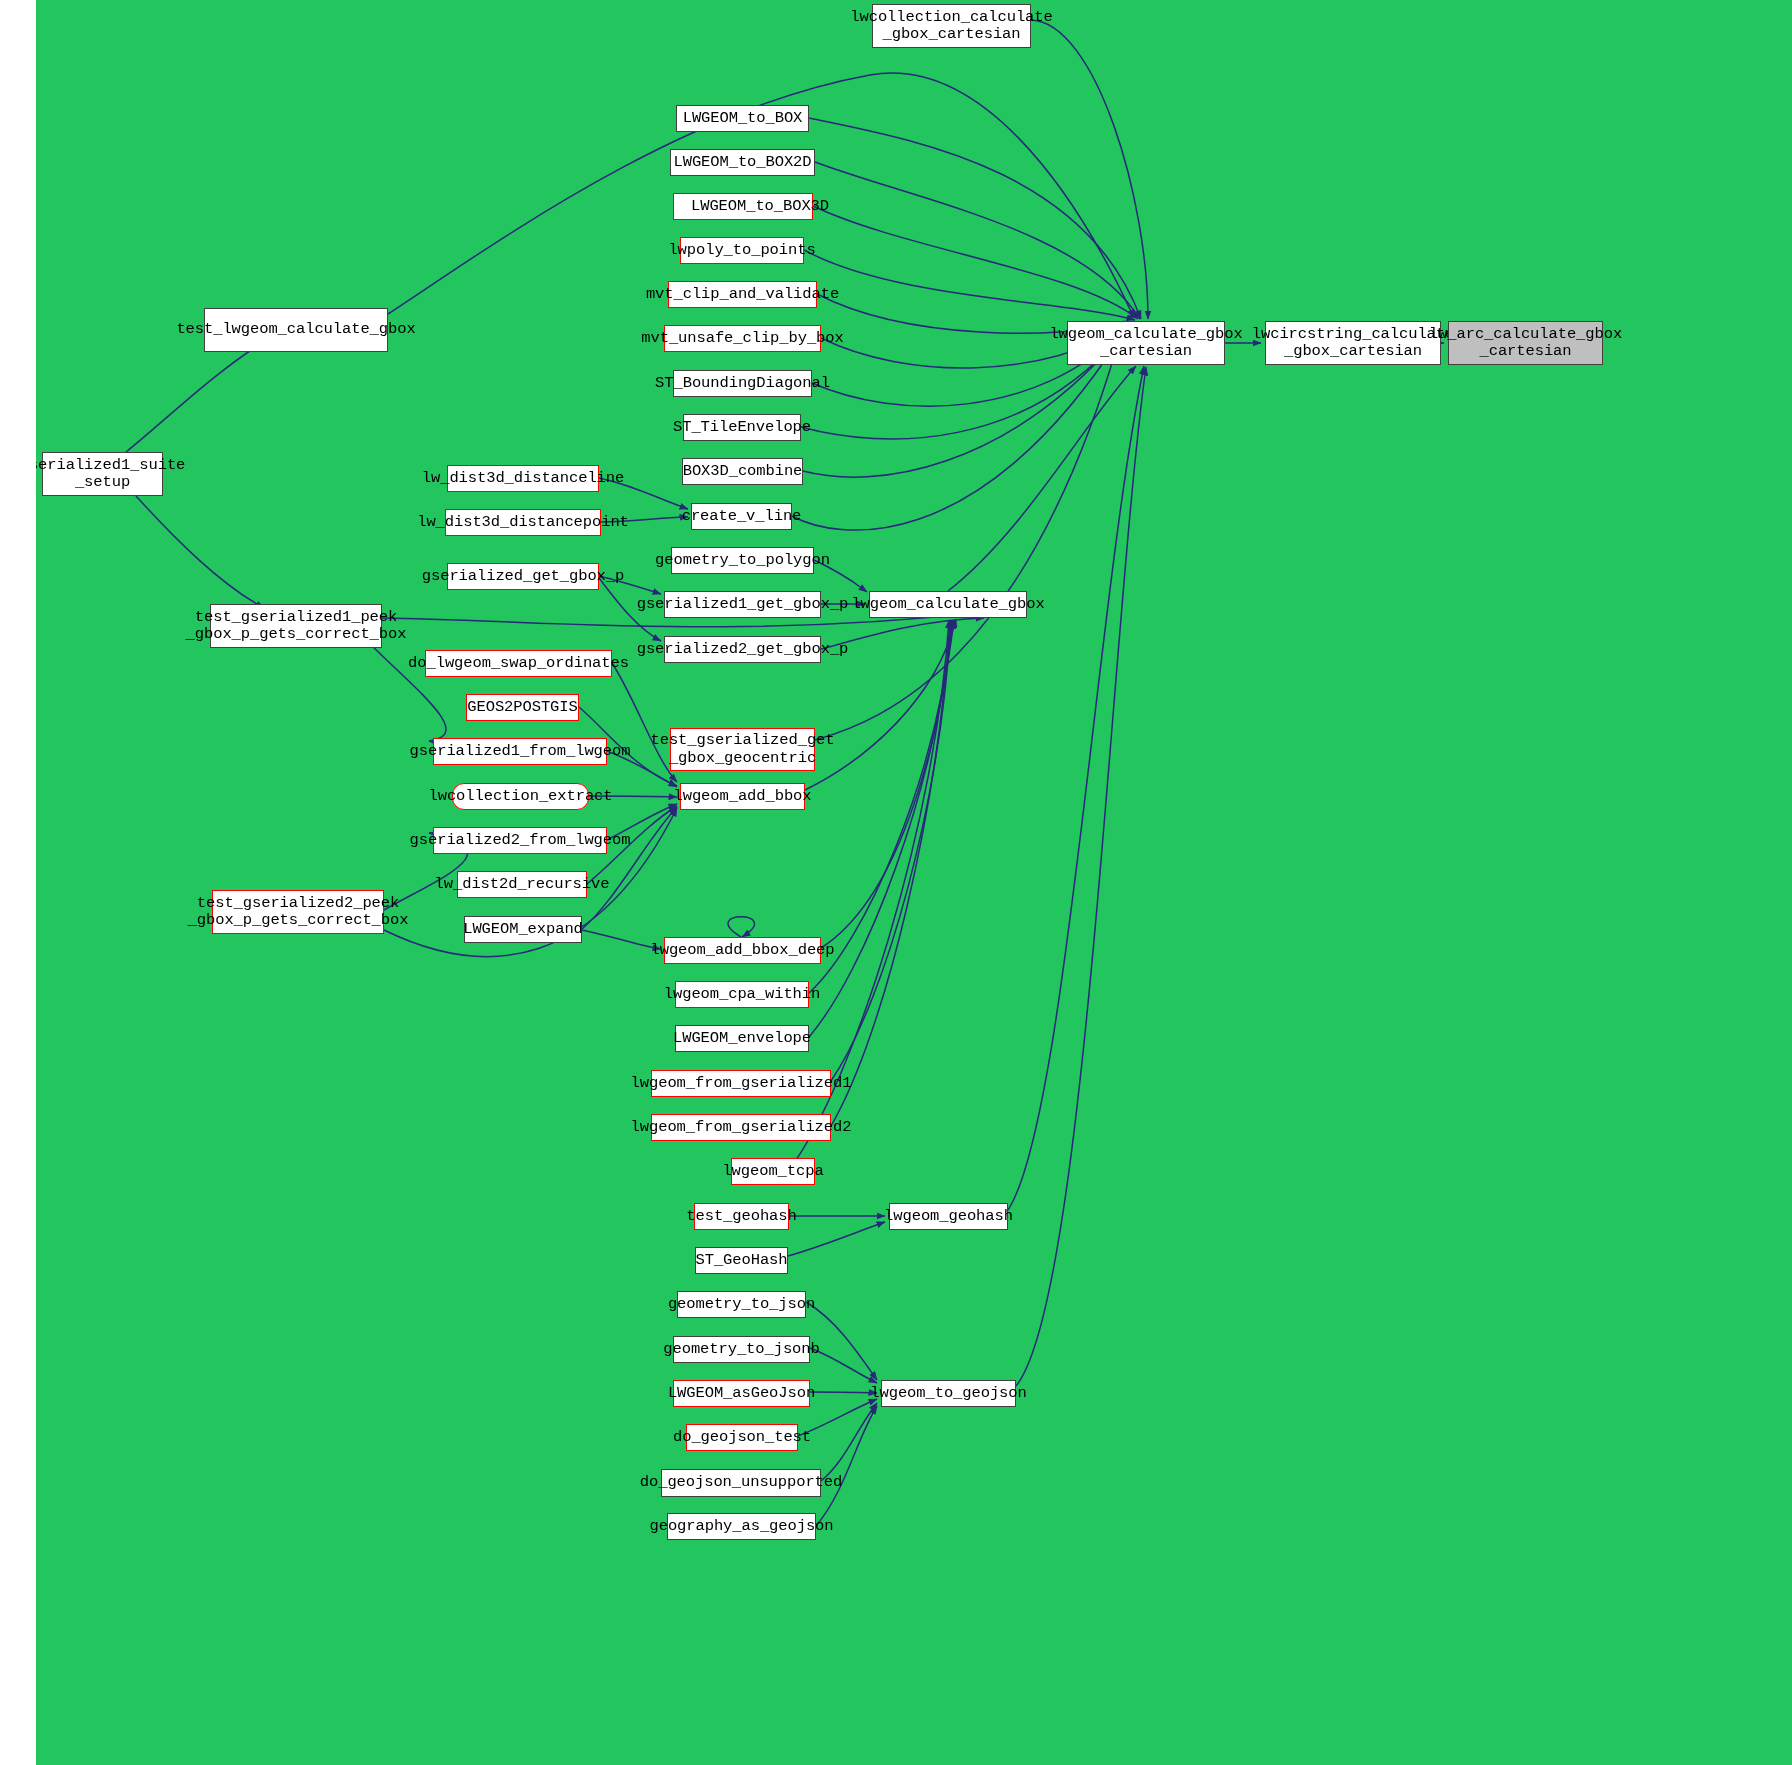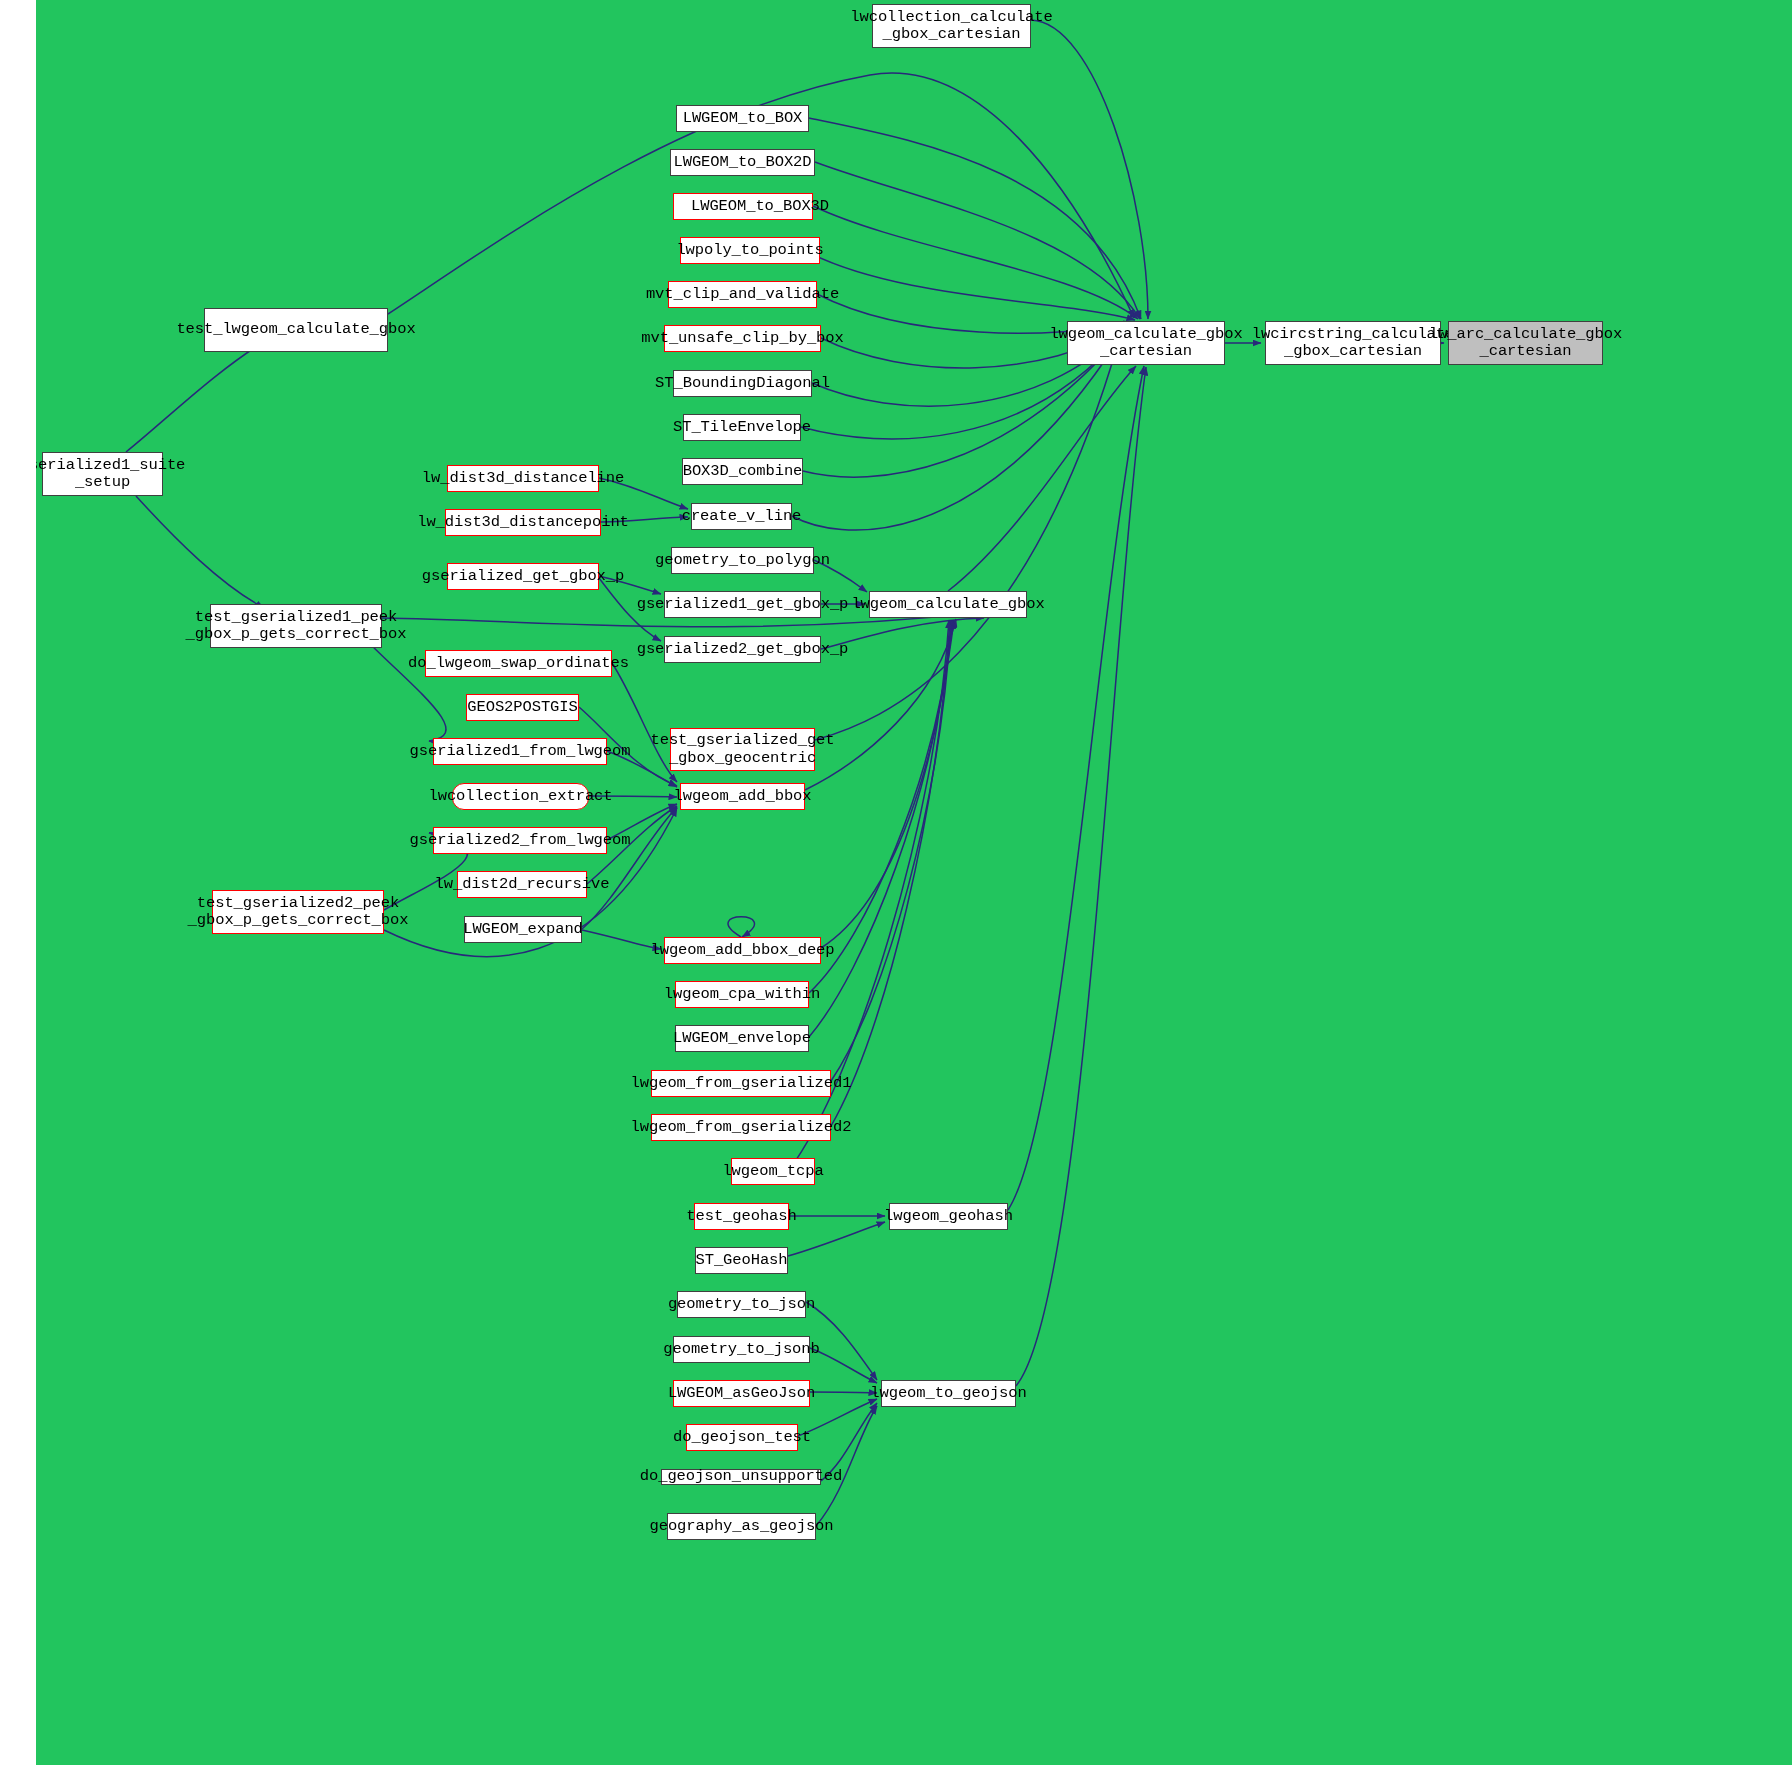--- a/index.html
+++ b/index.html
@@ -117,21 +117,21 @@
         <path d="M 348 910 C 400 880 480 850 393 833 C 420 836 400 834 393 833" fill="none" stroke="#28287a" stroke-width="1.5" marker-end="url(#arrowhead)"></path>
         <path d="M 348 930 C 450 980 560 970 641 808" fill="none" stroke="#28287a" stroke-width="1.5" marker-end="url(#arrowhead)"></path>
       </g>
   </svg>
   <div id="nodes">
       <div class="node black" style="left: 836px; top: 4px; width: 159px; height: 44px;">lwcollection_calculate
 _gbox_cartesian</div>
       <div class="node black" style="left: 640px; top: 105px; width: 133px; height: 27px;">LWGEOM_to_BOX</div>
       <div class="node black" style="left: 634px; top: 149px; width: 145px; height: 27px;">LWGEOM_to_BOX2D</div>
       <div class="node red" style="left: 637px; top: 193px; width: 140px; height: 27px; padding-left: 34px;">LWGEOM_to_BOX3D</div>
-      <div class="node red" style="left: 644px; top: 237px; width: 140px; height: 27px;">lwpoly_to_points</div>
+      <div class="node red" style="left: 644px; top: 237px; width: 124px; height: 27px;">lwpoly_to_points</div>
       <div class="node red" style="left: 632px; top: 281px; width: 149px; height: 27px;">mvt_clip_and_validate</div>
       <div class="node red" style="left: 628px; top: 325px; width: 157px; height: 27px;">mvt_unsafe_clip_by_box</div>
       <div class="node black" style="left: 637px; top: 370px; width: 139px; height: 27px;">ST_BoundingDiagonal</div>
       <div class="node black" style="left: 647px; top: 414px; width: 118px; height: 27px;">ST_TileEnvelope</div>
       <div class="node black" style="left: 646px; top: 458px; width: 121px; height: 27px;">BOX3D_combine</div>
       <div class="node red" style="left: 411px; top: 465px; width: 152px; height: 27px;">lw_dist3d_distanceline</div>
       <div class="node red" style="left: 409px; top: 509px; width: 156px; height: 27px;">lw_dist3d_distancepoint</div>
       <div class="node black" style="left: 655px; top: 503px; width: 101px; height: 27px;">create_v_line</div>
       <div class="node black" style="left: 635px; top: 547px; width: 143px; height: 27px;">geometry_to_polygon</div>
       <div class="node red" style="left: 411px; top: 563px; width: 152px; height: 27px;">gserialized_get_gbox_p</div>
@@ -154,21 +154,21 @@
       <div class="node red" style="left: 615px; top: 1070px; width: 180px; height: 27px;">lwgeom_from_gserialized1</div>
       <div class="node red" style="left: 615px; top: 1114px; width: 180px; height: 27px;">lwgeom_from_gserialized2</div>
       <div class="node red" style="left: 695px; top: 1158px; width: 84px; height: 27px;">lwgeom_tcpa</div>
       <div class="node red" style="left: 658px; top: 1203px; width: 95px; height: 27px;">test_geohash</div>
       <div class="node black" style="left: 659px; top: 1247px; width: 93px; height: 27px;">ST_GeoHash</div>
       <div class="node black" style="left: 853px; top: 1203px; width: 119px; height: 27px;">lwgeom_geohash</div>
       <div class="node black" style="left: 641px; top: 1291px; width: 129px; height: 27px;">geometry_to_json</div>
       <div class="node black" style="left: 637px; top: 1336px; width: 137px; height: 27px;">geometry_to_jsonb</div>
       <div class="node red" style="left: 637px; top: 1380px; width: 137px; height: 27px;">LWGEOM_asGeoJson</div>
       <div class="node red" style="left: 650px; top: 1424px; width: 112px; height: 27px;">do_geojson_test</div>
-      <div class="node black" style="left: 625px; top: 1469px; width: 160px; height: 16px;">do_geojson_unsupported</div>
+      <div class="node black" style="left: 625px; top: 1469px; width: 160px; height: 28px;">do_geojson_unsupported</div>
       <div class="node black" style="left: 631px; top: 1513px; width: 149px; height: 27px;">geography_as_geojson</div>
       <div class="node black" style="left: 845px; top: 1380px; width: 135px; height: 27px;">lwgeom_to_geojson</div>
       <div class="node black" style="left: 1031px; top: 321px; width: 158px; height: 44px;">lwgeom_calculate_gbox
 _cartesian</div>
       <div class="node black" style="left: 1229px; top: 321px; width: 176px; height: 44px;">lwcircstring_calculate
 _gbox_cartesian</div>
       <div class="node current" style="left: 1412px; top: 321px; width: 155px; height: 44px;">lw_arc_calculate_gbox
 _cartesian</div>
       <div class="node black" style="left: 168px; top: 308px; width: 184px; height: 44px;">test_lwgeom_calculate_gbox</div>
       <div class="node black" style="left: 6px; top: 452px; width: 121px; height: 44px;">gserialized1_suite

